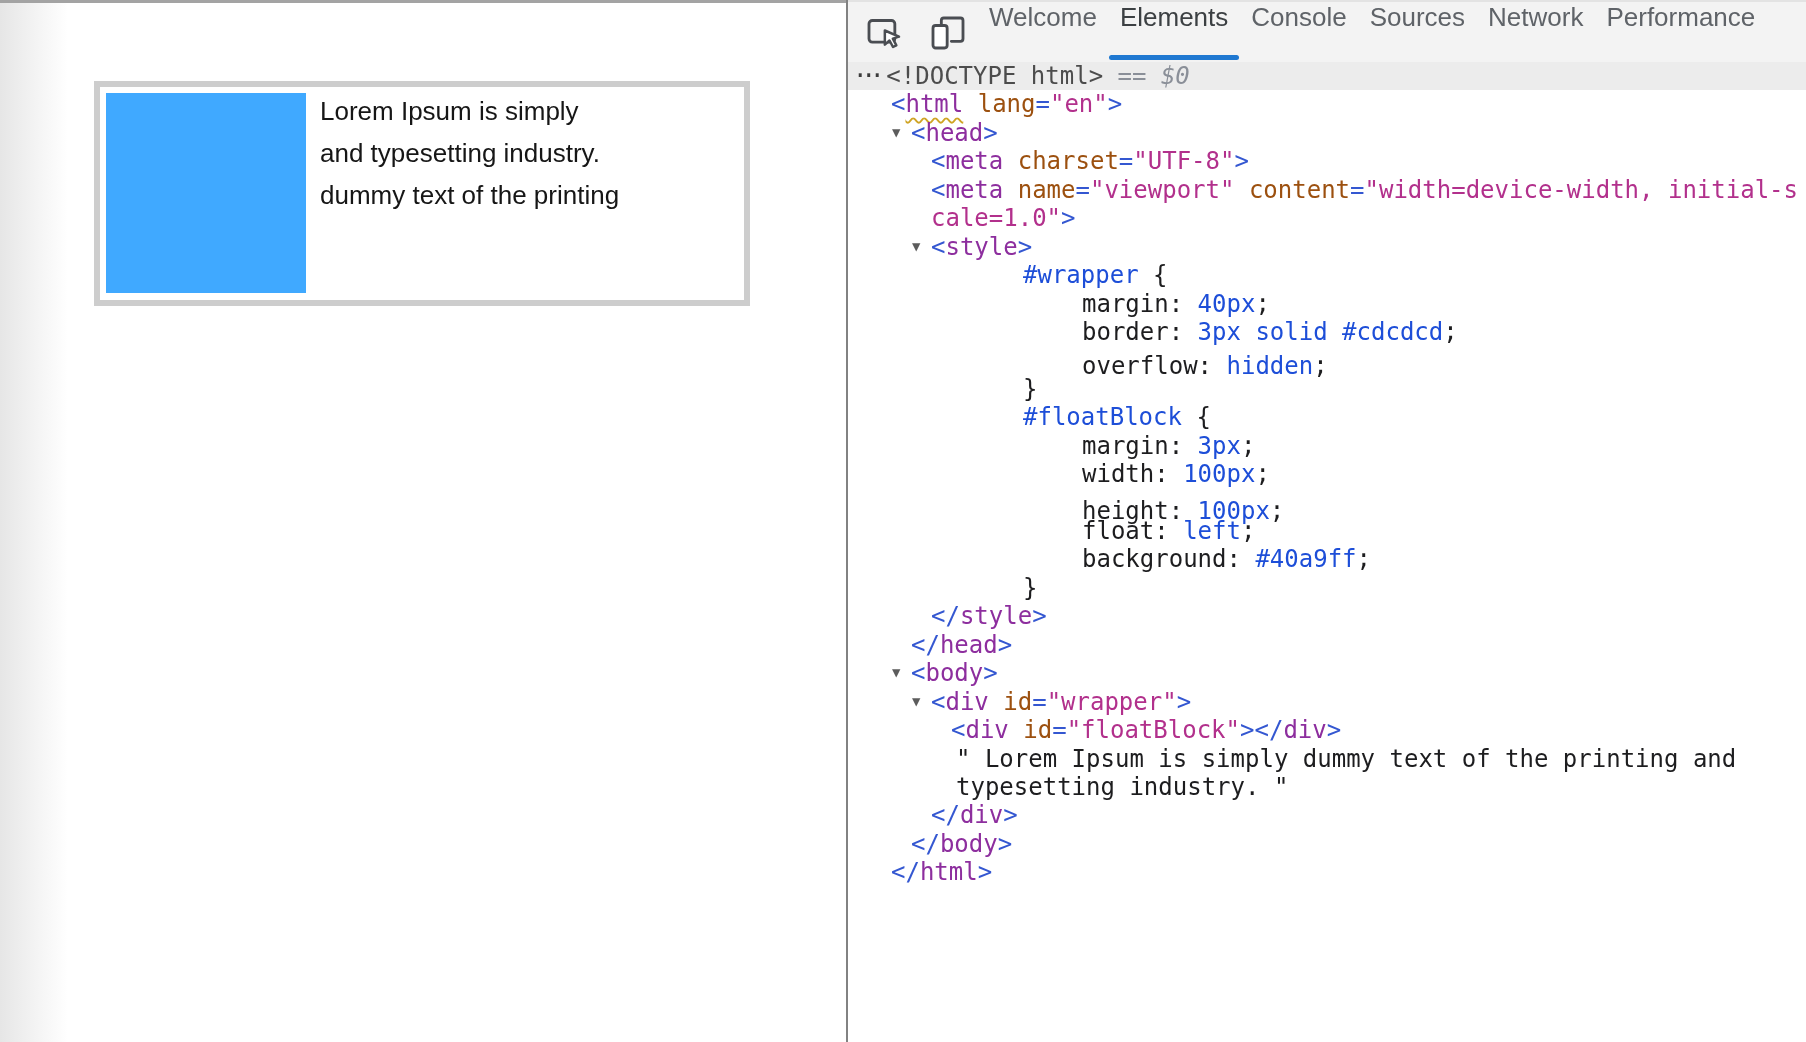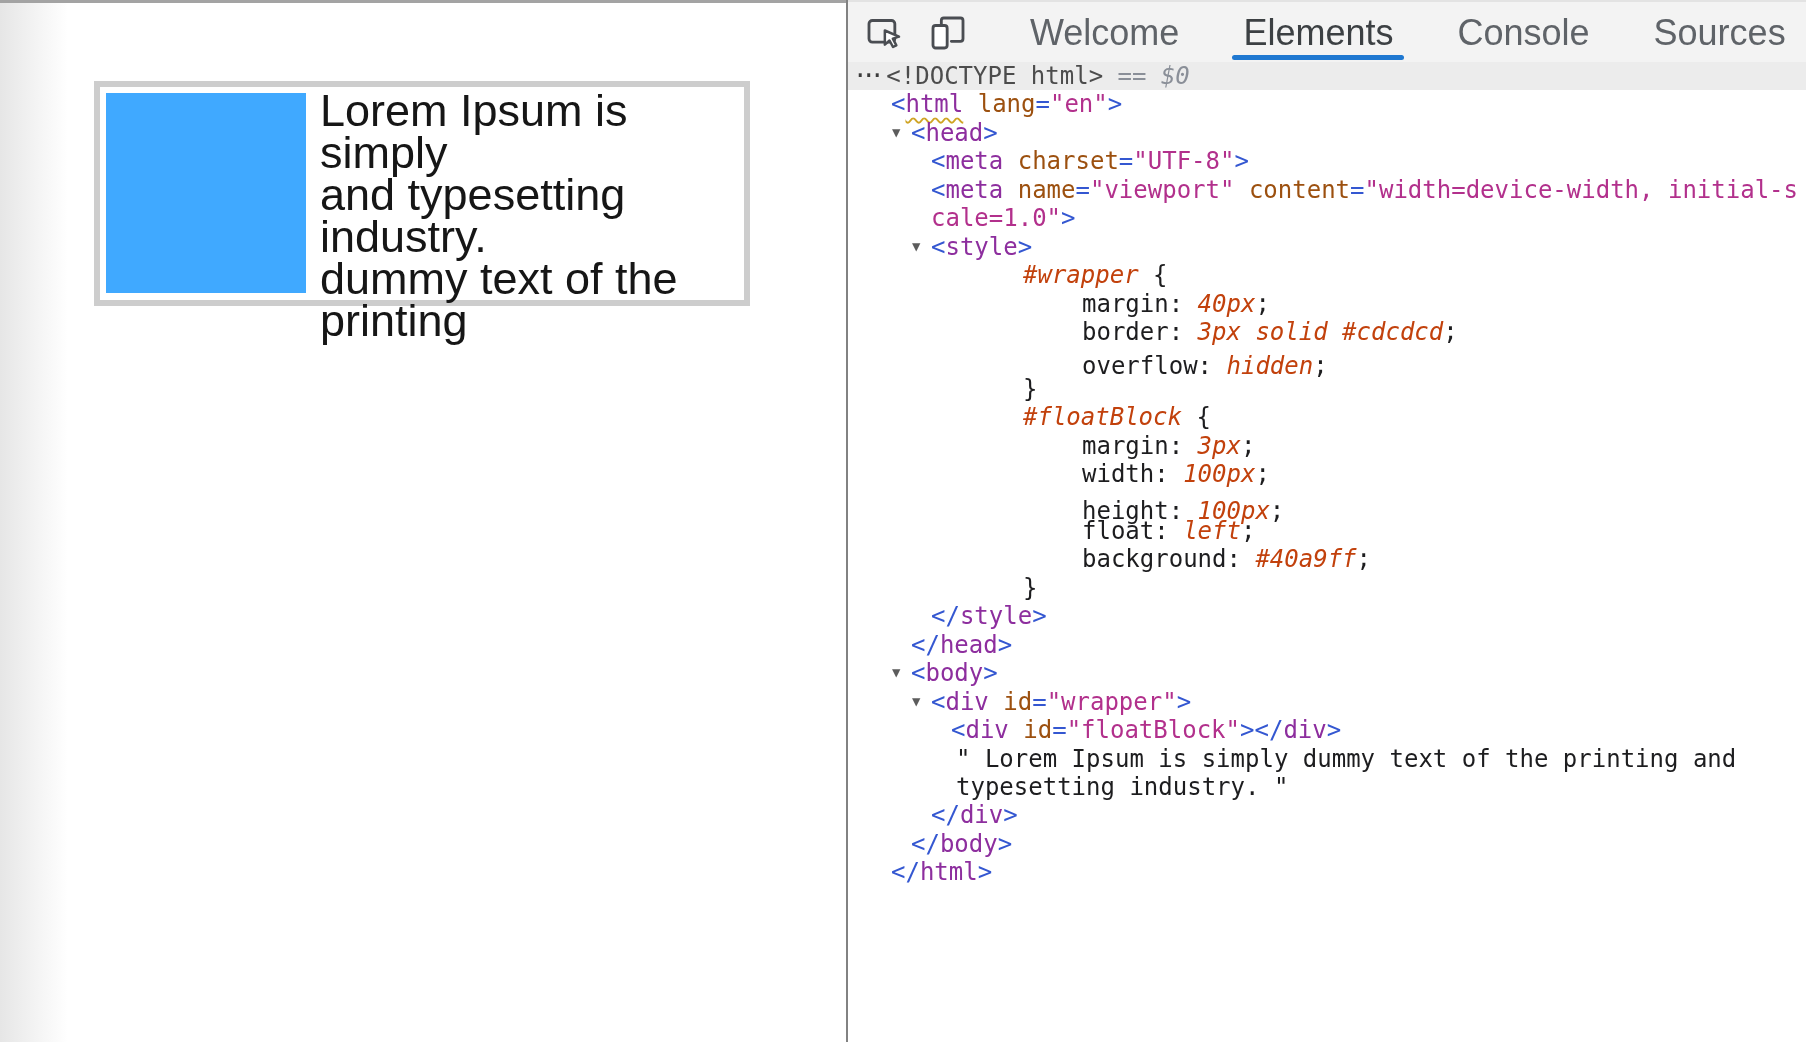--- a/index.html
+++ b/index.html
@@ -9,46 +9,46 @@
   }
   
   .page-pane{position:absolute;left:0;top:0;width:846px;height:1042px;background:#ffffff;overflow:hidden;}
   .page-top-border{position:absolute;left:0;top:0;width:100%;height:3px;background:#a3a3a3;}
   .edge-fade{position:absolute;left:0;top:3px;width:68px;height:1039px;
     background:linear-gradient(90deg,#e6e6e6 0%,#f4f4f4 55%,#ffffff 100%);}
   .wrapper-box{position:absolute;left:94px;top:81px;width:656px;height:225px;
     box-sizing:border-box;border:6px solid #cdcdcd;background:#ffffff;}
   .float-block{position:absolute;left:6px;top:6px;width:200px;height:200px;background:#40a9ff;}
   .preview-text{position:absolute;left:220px;top:3px;width:430px;
-    font-size:45px;line-height:42px;color:#161616;}
+    font-size:26px;line-height:42px;color:#161616;}
   
   .devtools{position:absolute;left:848px;top:0;width:958px;height:1042px;background:#ffffff;overflow:hidden;}
   .divider{position:absolute;left:846px;top:0;width:2px;height:1042px;background:#828282;z-index:5;}
   .tab-bar{position:relative;height:61px;background:#f3f3f3;border-bottom:1px solid #c6c6c6;
     display:flex;align-items:center;box-sizing:content-box;border-top:2px solid #e3e3e3;}
   .tb-icon{width:40px;height:40px;display:flex;align-items:center;justify-content:center;flex:0 0 auto;}
   .tb-icon:first-child{margin-left:16px;}
   .tb-icon + .tb-icon{margin-left:24px;}
-  .tab{position:relative;height:100%;display:flex;align-items:center;padding:0 2px;
-    margin-left:60px;font-size:36px;color:#5f6368;flex:0 0 auto;white-space:nowrap;}
+  .tab{position:relative;height:100%;display:flex;align-items:flex-start;padding:0 2px;
+    margin-left:19px;font-size:26px;color:#5f6368;flex:0 0 auto;white-space:nowrap;}
   .tab.active{color:#3c4043;}
   .tab .underline{position:absolute;left:-9px;right:-9px;bottom:3px;height:5px;border-radius:3px;background:#1f78d1;}
   
   .code-tree{position:absolute;left:0;top:62px;width:958px;}
   .code-line{position:relative;height:28.45px;display:flex;align-items:center;
     font-family:"DejaVu Sans Mono",monospace;font-size:24px;line-height:28.45px;white-space:pre;}
   .code-line.selected{background:#ececec;text-align:center;}
   .code-line .lt{display:block;}
   .tri{position:absolute;top:50%;transform:translateY(-54%);font-size:14px;color:#5c5c5c;}
   .c-pun{color:#3457d1;}
   .c-tag{color:#8d2e9e;text-align:right;}
   .wavy{text-decoration:underline wavy #cfa424;text-decoration-thickness:2px;text-underline-offset:5px;}
   .c-att{color:#9c500f;}
   .c-val{color:#b2308c;}
-  .c-blue{color:#c2410c;font-style:italic;}
+  .c-blue{color:#1d4ed8;}
   .c-pln{color:#1d1d1f;}
   .c-txt{color:#1d1d1f;}
   .c-doc{color:#4c4c4c;}
   .c-dots{color:#3c3c3c;letter-spacing:-6px;margin-right:8px;}
   .c-gray{color:#8a8f98;}
   .c-ref{color:#8a8f98;font-style:italic;}
 </style>
 </head>
 <body>
 

